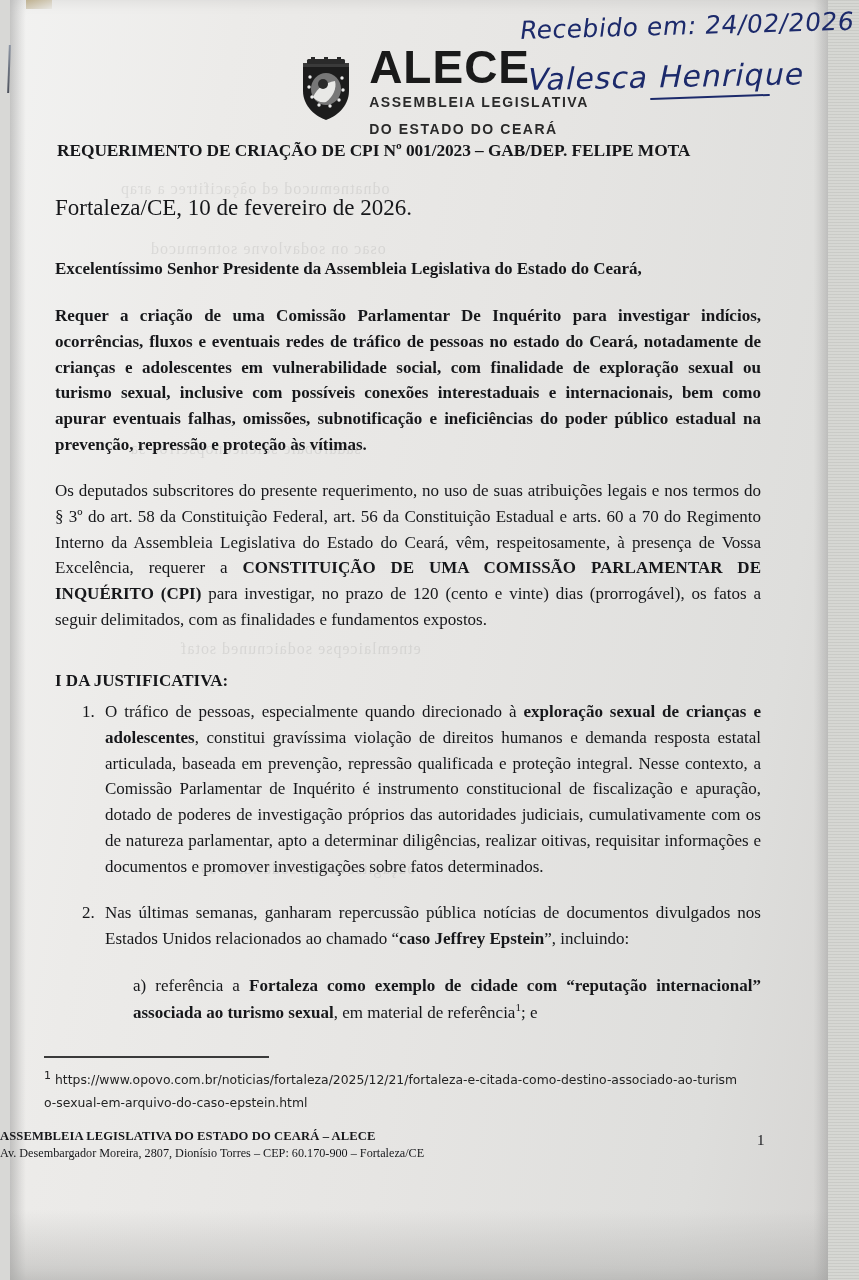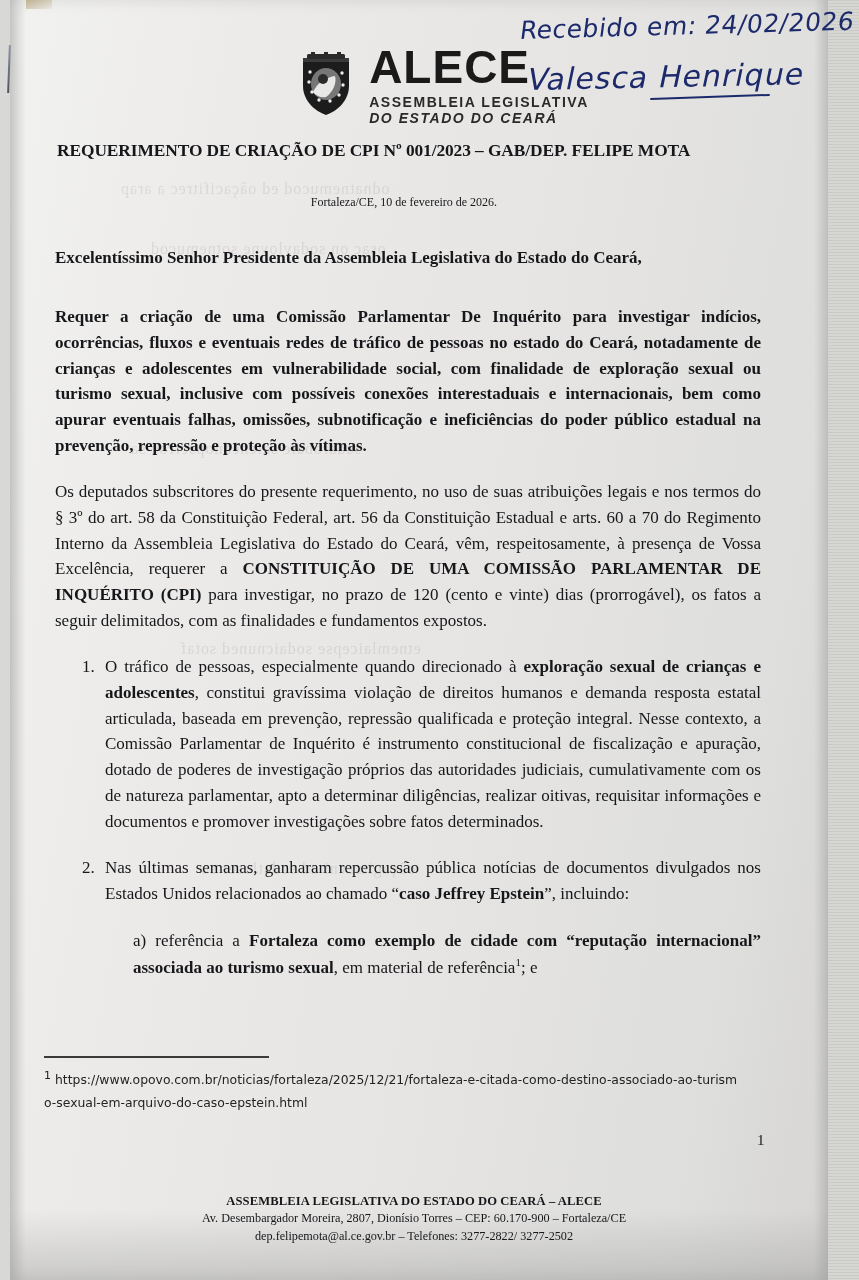--- a/index.html
+++ b/index.html
@@ -124,45 +124,45 @@
   }
   .wordmark .sub1, .wordmark .sub2 {
     font-family: "Liberation Sans", sans-serif;
     font-weight: bold;
     font-size: 14px;
     letter-spacing: 1.55px;
     color: #2a2a2a;
     display: block;
   }
   .wordmark .sub1 { margin-top: 5px; }
-  .wordmark .sub2 { margin-top: 2px; font-style: italic; }
+  .wordmark .sub2 { margin-top: 13px; }
 
   
   .doc {
     position: absolute;
     left: 55px;
     top: 140px;
     width: 706px;
   }
   .doc-title {
     font-weight: bold;
     font-size: 17.4px;
     letter-spacing: -0.1px;
     text-align: left;
     margin: 0 0 34px 2px;
   }
   .date-line {
-    text-align: center;
-    font-size: 12px;
+    text-align: left;
+    font-size: 23px;
     margin: 0 8px 38px 0;
   }
   .salutation {
     font-weight: bold;
     font-size: 17px;
-    margin: 0 0 36px 0;
+    margin: 0 0 24px 0;
   }
   p.body {
     font-size: 17px;
     line-height: 1.52;
     text-align: justify;
     margin: 0 0 20px 0;
   }
   p.strong-block {
     font-weight: bold;
   }
@@ -206,22 +206,21 @@
     font-size: 12.4px;
     line-height: 1.85;
     color: #232323;
     word-break: break-all;
   }
 
   
   .footer {
     position: absolute;
     left: 0; right: 31px;
-    top: 1193px;
-    text-align: center;
+    top: 1128px;
   }
   .footer .l1, .footer .l2 {
     font-weight: bold;
     font-size: 12.6px;
     letter-spacing: .1px;
     line-height: 1.38;
   }
   .footer .l3, .footer .l4 {
     font-size: 12.2px;
     line-height: 1.42;
@@ -299,33 +298,33 @@
     <div class="doc-title">REQUERIMENTO DE CRIAÇÃO DE CPI Nº 001/2023 – GAB/DEP. FELIPE MOTA</div>
 
     <div class="date-line">Fortaleza/CE, 10 de fevereiro de 2026.</div>
 
     <div class="salutation">Excelentíssimo Senhor Presidente da Assembleia Legislativa do Estado do Ceará,</div>
 
     <p class="body strong-block">Requer a criação de uma Comissão Parlamentar De Inquérito para investigar indícios, ocorrências, fluxos e eventuais redes de tráfico de pessoas no estado do Ceará, notadamente de crianças e adolescentes em vulnerabilidade social, com finalidade de exploração sexual ou turismo sexual, inclusive com possíveis conexões interestaduais e internacionais, bem como apurar eventuais falhas, omissões, subnotificação e ineficiências do poder público estadual na prevenção, repressão e proteção às vítimas.</p>
 
     <p class="body"><span>Os deputados subscritores do presente requerimento, no uso de suas atribuições legais e nos termos do § 3º do art. 58 da Constituição Federal, art. 56 da Constituição Estadual e arts. 60 a 70 do Regimento Interno da Assembleia Legislativa do Estado do Ceará, vêm, respeitosamente, à presença de Vossa Excelência, requerer a </span><b>CONSTITUIÇÃO DE UMA COMISSÃO PARLAMENTAR DE INQUÉRITO (CPI)</b><span> para investigar, no prazo de 120 (cento e vinte) dias (prorrogável), os fatos a seguir delimitados, com as finalidades e fundamentos expostos.</span></p>
 
+    <div class="section-head">I DA JUSTIFICATIVA:</div>
 
     <ol class="items">
       <li><span>O tráfico de pessoas, especialmente quando direcionado à </span><b>exploração sexual de crianças e adolescentes</b><span>, constitui gravíssima violação de direitos humanos e demanda resposta estatal articulada, baseada em prevenção, repressão qualificada e proteção integral. Nesse contexto, a Comissão Parlamentar de Inquérito é instrumento constitucional de fiscalização e apuração, dotado de poderes de investigação próprios das autoridades judiciais, cumulativamente com os de natureza parlamentar, apto a determinar diligências, realizar oitivas, requisitar informações e documentos e promover investigações sobre fatos determinados.</span></li>
       <li><span>Nas últimas semanas, ganharam repercussão pública notícias de documentos divulgados nos Estados Unidos relacionados ao chamado “</span><b>caso Jeffrey Epstein</b><span>”, incluindo:</span></li>
     </ol>
 
     <div class="sub-item"><span>a)</span><span> referência a </span><b>Fortaleza como exemplo de cidade com “reputação internacional” associada ao turismo sexual</b><span>, em material de referência</span><sup>1</sup><span>; e</span></div>
   </div>
 
   <div class="footnote-rule"></div>
   <div class="footnote"><sup>1</sup> <span>https://www.opovo.com.br/noticias/fortaleza/2025/12/21/fortaleza-e-citada-como-destino-associado-ao-turismo-sexual-em-arquivo-do-caso-epstein.html</span></div>
 
   <div class="footer">
     <div class="l1">ASSEMBLEIA LEGISLATIVA DO ESTADO DO CEARÁ – ALECE</div>
     <div class="l3">Av. Desembargador Moreira, 2807, Dionísio Torres – CEP: 60.170-900 – Fortaleza/CE</div>
-    <div class="l4">dep.felipemota@al.ce.gov.br – Telefones: 3277-2822/ 3277-2502</div>
   </div>
 
   <div class="page-no">1</div>
 
 </div>
 
 </body></html>

